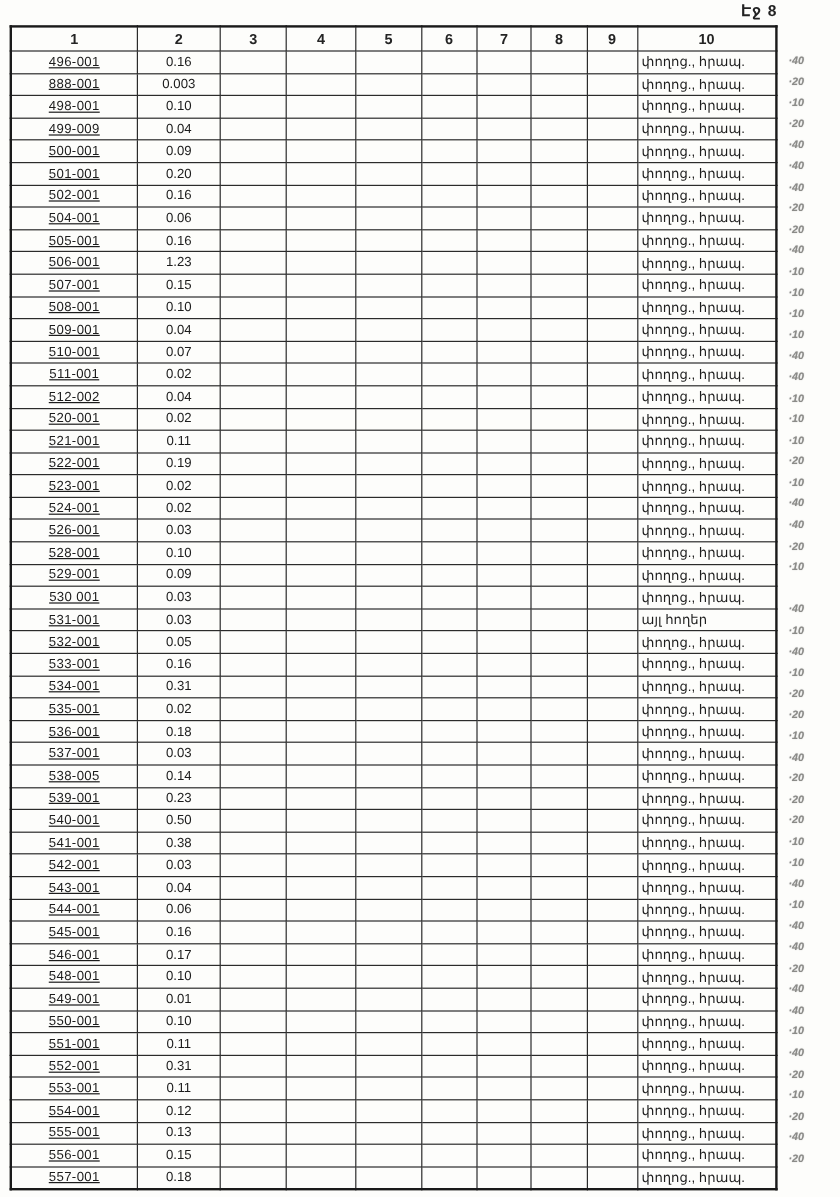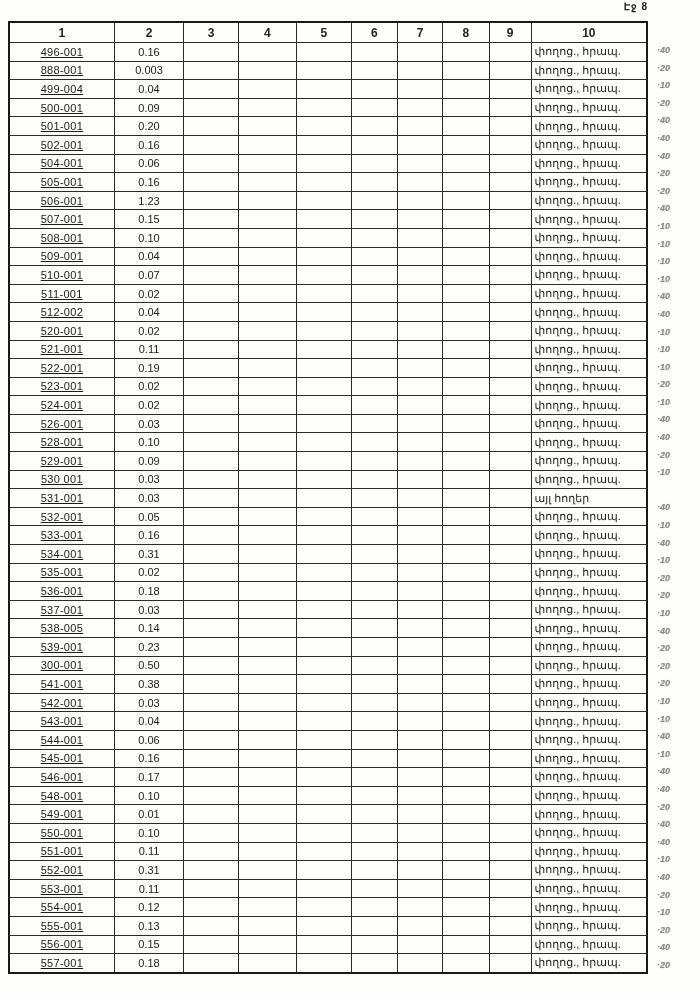--- a/index.html
+++ b/index.html
@@ -13,21 +13,21 @@
     height: 998px;
     background: #fdfdfb;
     font-family: "Liberation Sans", sans-serif;
     color: #1c1c1c;
     overflow: hidden;
   }
   .page-label {
     position: absolute;
     top: 1px;
     right: 52px;
-    font-size: 10px;
+    font-size: 13px;
     font-weight: bold;
     letter-spacing: 1px;
     color: #222;
     margin-left: 22px;
   }
   .content {
     position: absolute;
     top: 21px;
     left: 8px;
     display: flex;
@@ -141,21 +141,33 @@
             <td class="empty"></td>
             <td class="empty"></td>
             <td class="empty"></td>
             <td class="empty"></td>
             <td class="empty"></td>
             <td class="empty"></td>
             <td class="empty"></td>
             <td class="use">փողոց., հրապ.</td>
           </tr>
           <tr>
-            <td class="code">499-004</td>
+            <td class="code">498-001</td>
+            <td class="val">0.10</td>
+            <td class="empty"></td>
+            <td class="empty"></td>
+            <td class="empty"></td>
+            <td class="empty"></td>
+            <td class="empty"></td>
+            <td class="empty"></td>
+            <td class="empty"></td>
+            <td class="use">փողոց., հրապ.</td>
+          </tr>
+          <tr>
+            <td class="code">499-009</td>
             <td class="val">0.04</td>
             <td class="empty"></td>
             <td class="empty"></td>
             <td class="empty"></td>
             <td class="empty"></td>
             <td class="empty"></td>
             <td class="empty"></td>
             <td class="empty"></td>
             <td class="use">փողոց., հրապ.</td>
           </tr>
@@ -513,21 +525,21 @@
             <td class="empty"></td>
             <td class="empty"></td>
             <td class="empty"></td>
             <td class="empty"></td>
             <td class="empty"></td>
             <td class="empty"></td>
             <td class="empty"></td>
             <td class="use">փողոց., հրապ.</td>
           </tr>
           <tr>
-            <td class="code">300-001</td>
+            <td class="code">540-001</td>
             <td class="val">0.50</td>
             <td class="empty"></td>
             <td class="empty"></td>
             <td class="empty"></td>
             <td class="empty"></td>
             <td class="empty"></td>
             <td class="empty"></td>
             <td class="empty"></td>
             <td class="use">փողոց., հրապ.</td>
           </tr>

